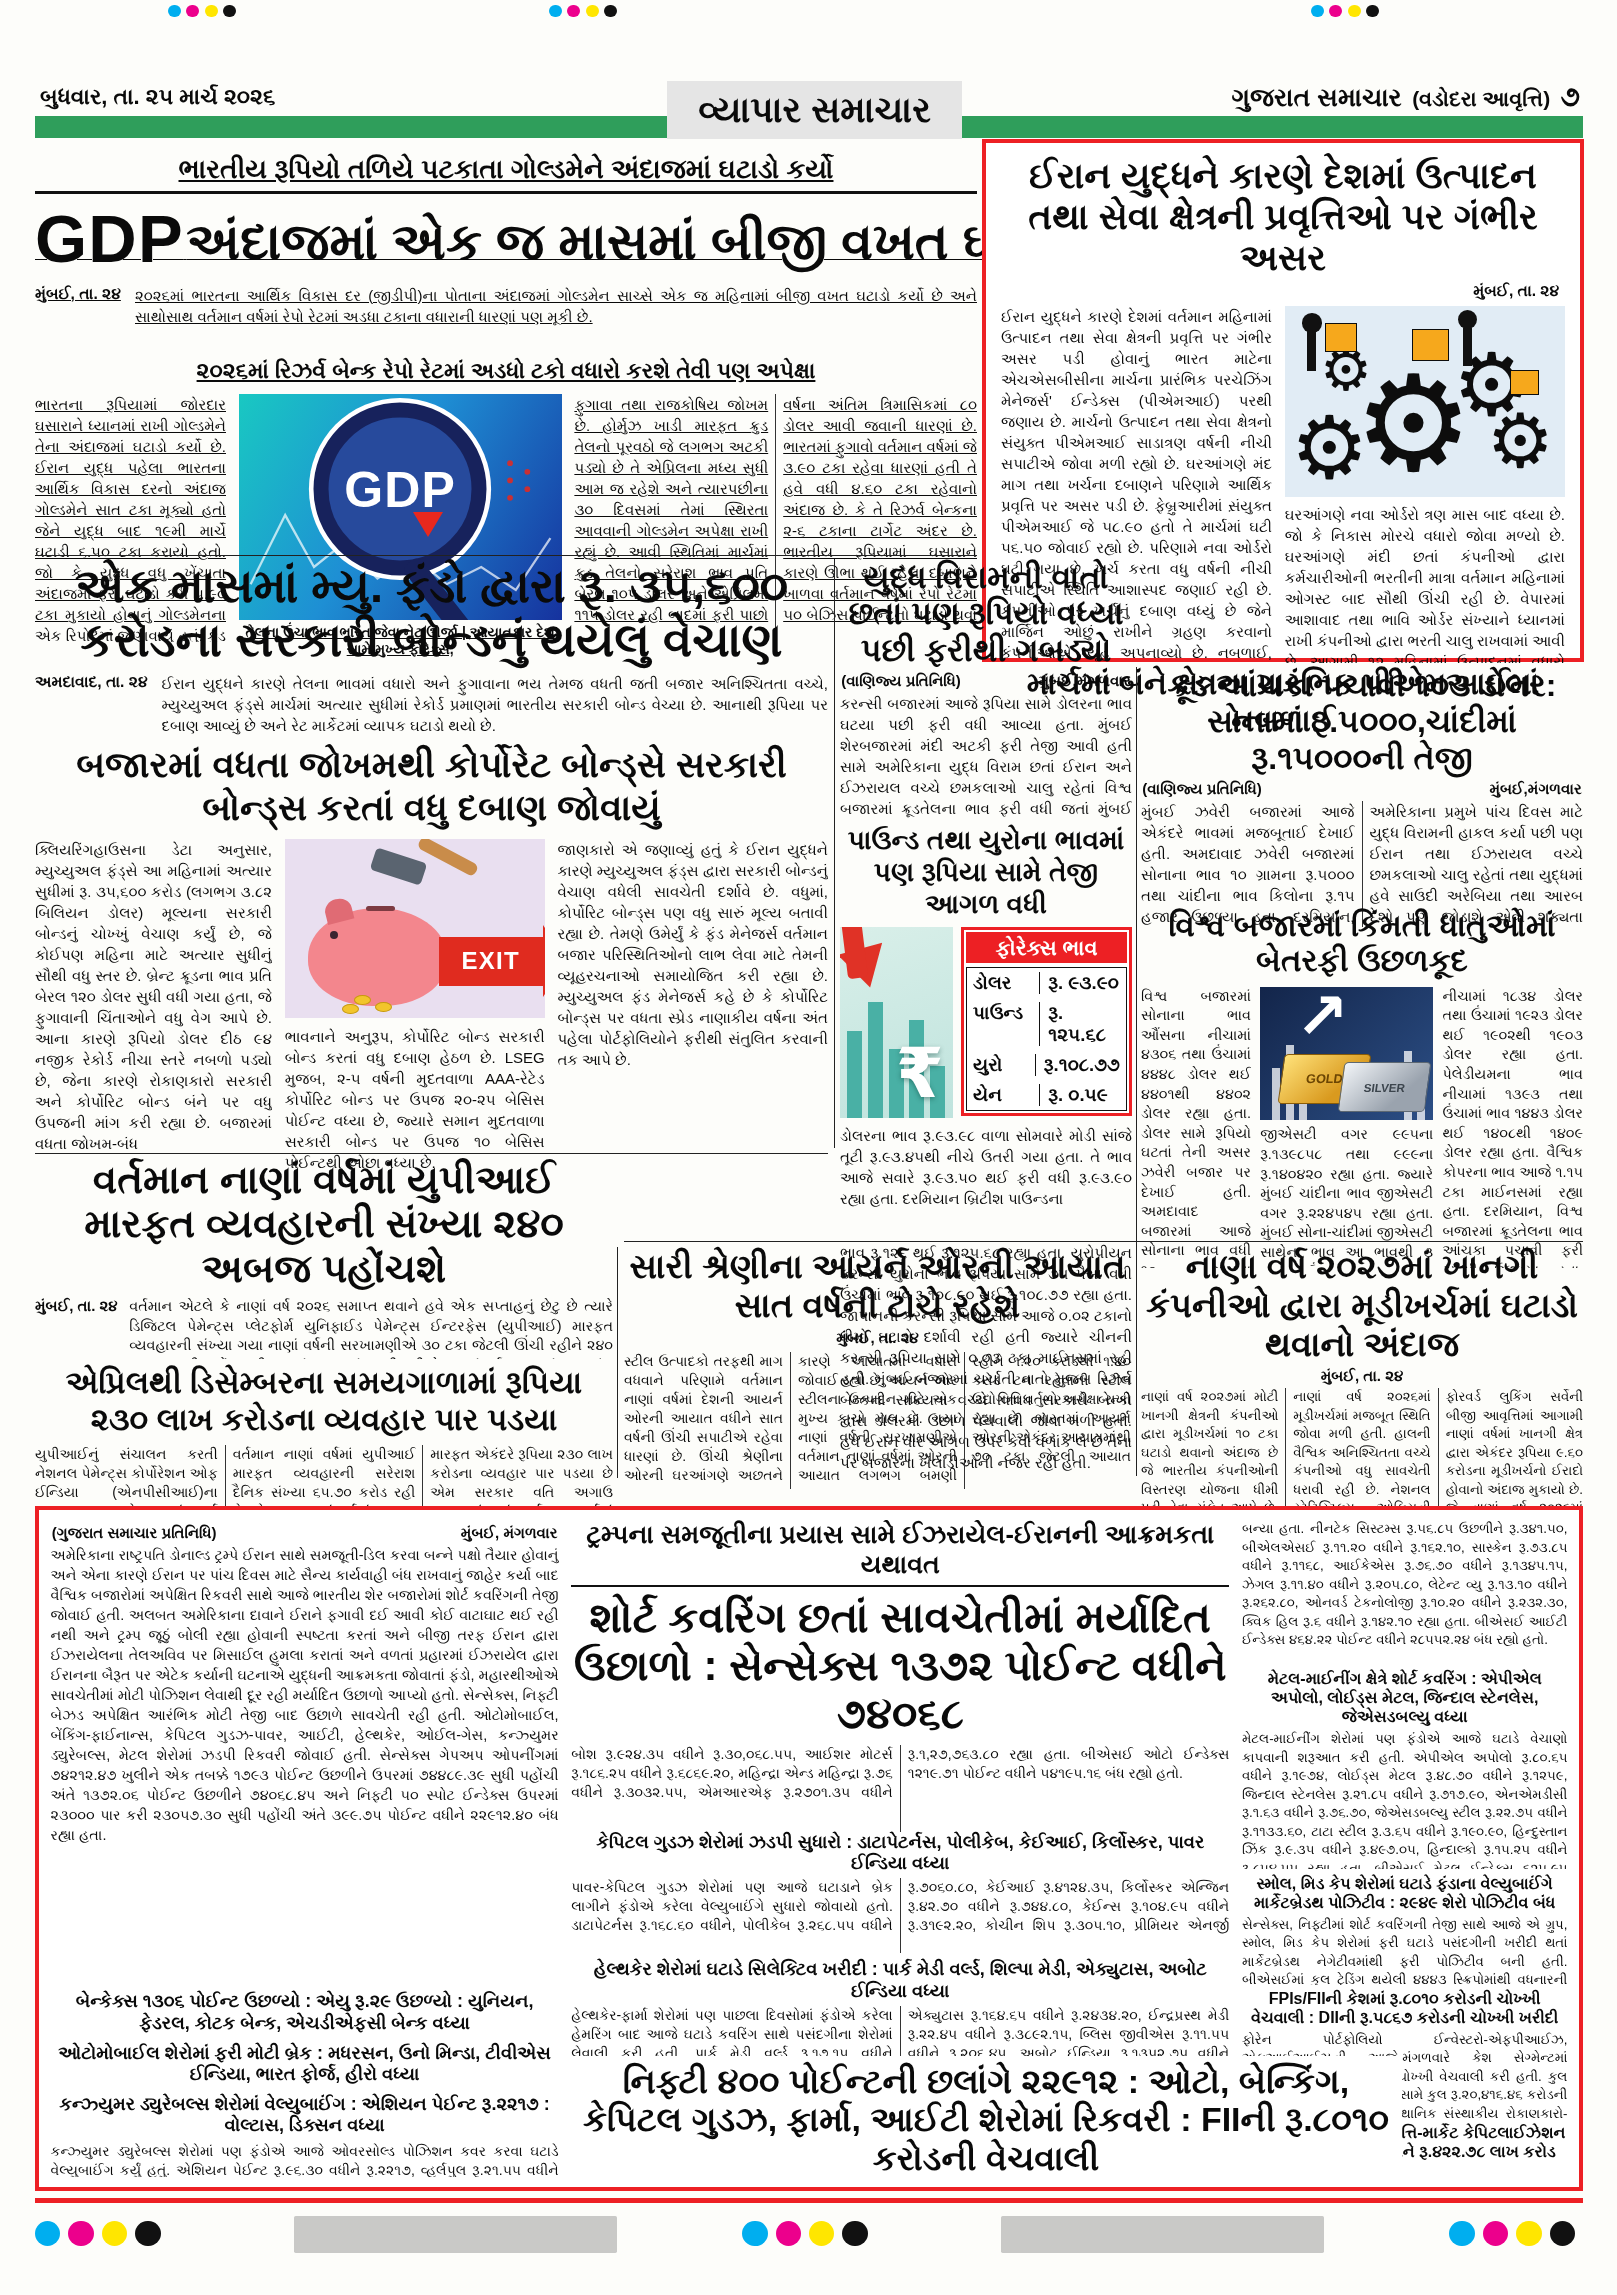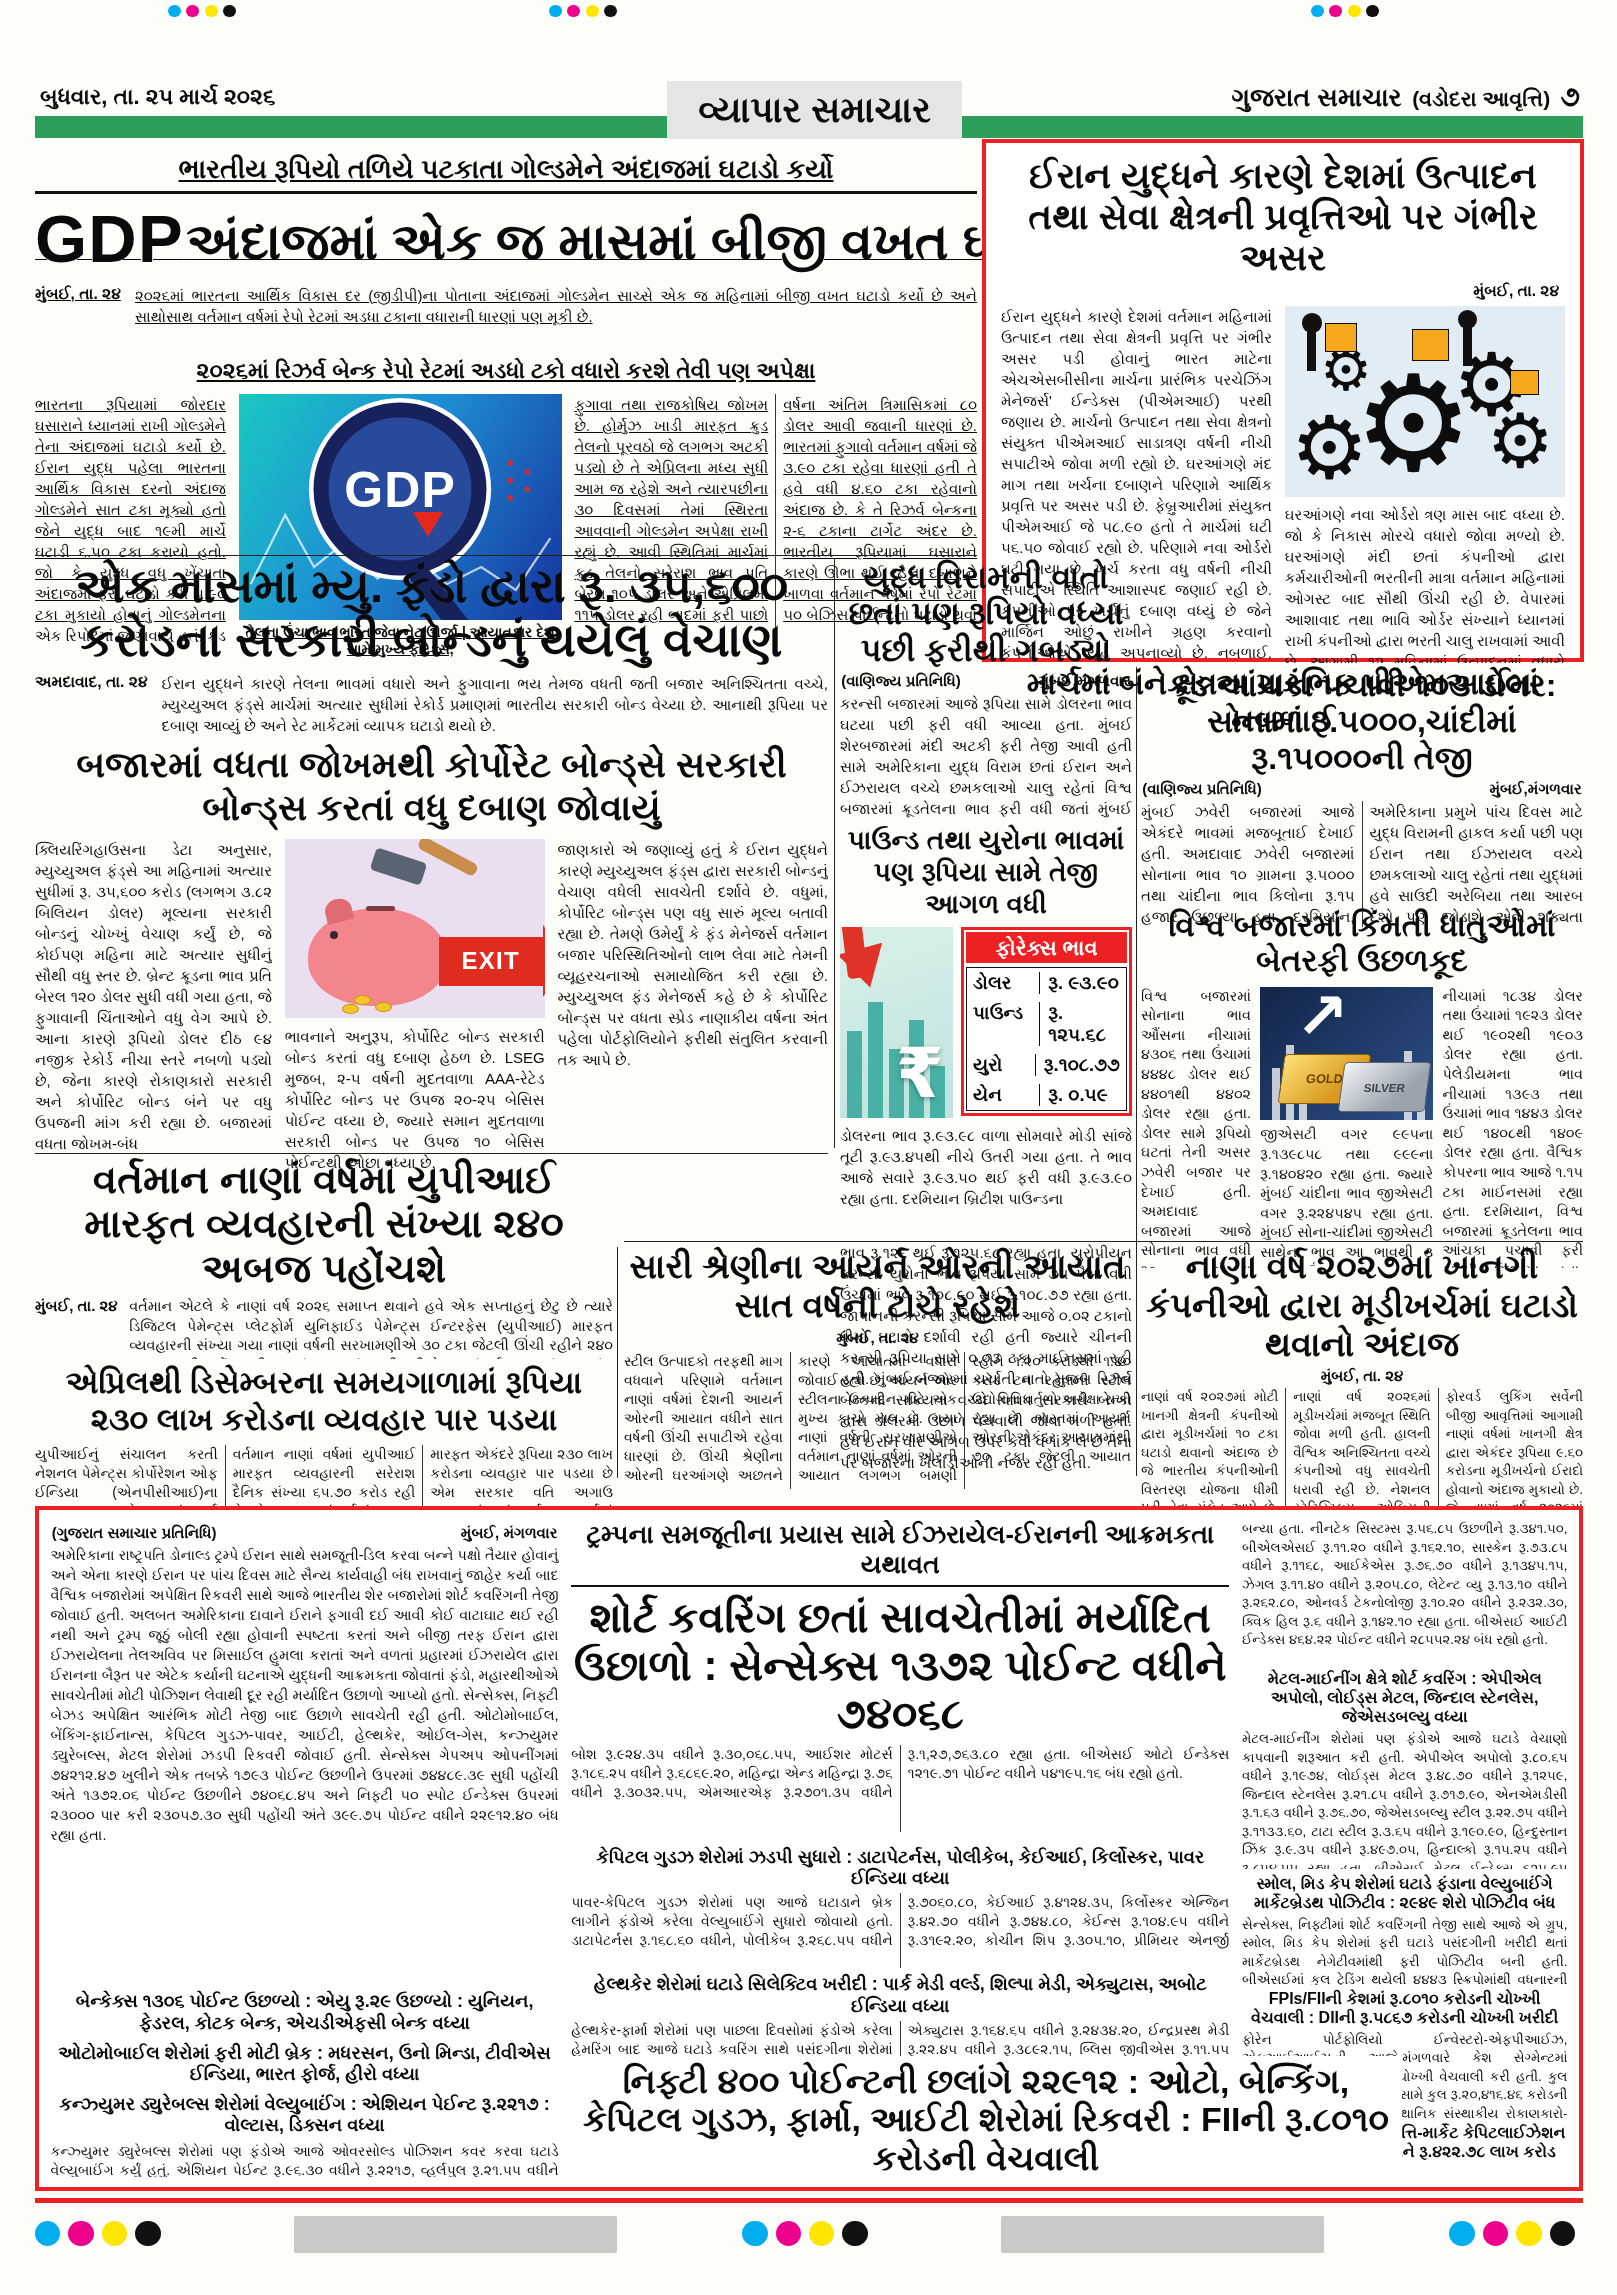--- a/index.html
+++ b/index.html
@@ -301,21 +301,21 @@
         <div class="bt" style="height:439px;font-size:14.4px;line-height:20px;">અમેરિકાના રાષ્ટ્રપતિ ડોનાલ્ડ ટ્રમ્પે ઈરાન સાથે સમજૂતી-ડિલ કરવા બન્ને પક્ષો તૈયાર હોવાનું અને એના કારણે ઈરાન પર પાંચ દિવસ માટે સૈન્ય કાર્યવાહી બંધ રાખવાનું જાહેર કર્યા બાદ વૈશ્વિક બજારોમાં અપેક્ષિત રિકવરી સાથે આજે ભારતીય શેર બજારોમાં શોર્ટ કવરિંગની તેજી જોવાઈ હતી. અલબત અમેરિકાના દાવાને ઈરાને ફગાવી દઈ આવી કોઈ વાટાઘાટ થઈ રહી નથી અને ટ્રમ્પ જૂઠું બોલી રહ્યા હોવાની સ્પષ્ટતા કરતાં અને બીજી તરફ ઈરાન દ્વારા ઈઝરાયેલના તેલઅવિવ પર મિસાઈલ હુમલા કરાતાં અને વળતાં પ્રહારમાં ઈઝરાયેલ દ્વારા ઈરાનના બૈરૂત પર એટેક કર્યાની ઘટનાએ યુદ્ધની આક્રમકતા જોવાતાં ફંડો, મહારથીઓએ સાવચેતીમાં મોટી પોઝિશન લેવાથી દૂર રહી મર્યાદિત ઉછાળો આપ્યો હતો. સેન્સેક્સ, નિફ્ટી બેઝડ અપેક્ષિત આરંભિક મોટી તેજી બાદ ઉછાળે સાવચેતી રહી હતી. ઓટોમોબાઈલ, બેંકિંગ-ફાઈનાન્સ, કેપિટલ ગુડઝ-પાવર, આઈટી, હેલ્થકેર, ઓઈલ-ગેસ, કન્ઝ્યુમર ડ્યુરેબલ્સ, મેટલ શેરોમાં ઝડપી રિકવરી જોવાઈ હતી. સેન્સેક્સ ગેપઅપ ઓપનીંગમાં ૭૪૨૧૨.૪૭ ખુલીને એક તબક્કે ૧૭૯૩ પોઈન્ટ ઉછળીને ઉપરમાં ૭૪૪૮૯.૩૯ સુધી પહોંચી અંતે ૧૩૭૨.૦૬ પોઈન્ટ ઉછળીને ૭૪૦૬૮.૪૫ અને નિફ્ટી ૫૦ સ્પોટ ઈન્ડેક્સ ઉપરમાં ૨૩૦૦૦ પાર કરી ૨૩૦૫૭.૩૦ સુધી પહોંચી અંતે ૩૯૯.૭૫ પોઈન્ટ વધીને ૨૨૯૧૨.૪૦ બંધ રહ્યા હતા.</div>
         <div class="sub" style="font-size:18px;margin-top:7px;">બેન્કેક્સ ૧૩૦૬ પોઈન્ટ ઉછળ્યો : એયુ રૂ.૨૯ ઉછળ્યો : યુનિયન, ફેડરલ, કોટક બેન્ક, એચડીએફસી બેન્ક વધ્યા</div>
         <div class="sub" style="font-size:18px;margin-top:8px;">ઓટોમોબાઈલ શેરોમાં ફરી મોટી બ્રેક : મધરસન, ઉનો મિન્ડા, ટીવીએસ ઈન્ડિયા, ભારત ફોર્જ, હીરો વધ્યા</div>
         <div class="sub" style="font-size:18px;margin-top:8px;">કન્ઝ્યુમર ડ્યુરેબલ્સ શેરોમાં વેલ્યુબાઈંગ : એશિયન પેઈન્ટ રૂ.૨૨૧૭ : વોલ્ટાસ, ડિક્સન વધ્યા</div>
         <div class="bt" style="height:87px;font-size:14px;line-height:19px;margin-top:4.6px;">કન્ઝ્યુમર ડ્યુરેબલ્સ શેરોમાં પણ ફંડોએ આજે ઓવરસોલ્ડ પોઝિશન કવર કરવા ઘટાડે વેલ્યુબાઈંગ કર્યું હતું. એશિયન પેઈન્ટ રૂ.૯૬.૩૦ વધીને રૂ.૨૨૧૭, વ્હર્લપુલ રૂ.૨૧.૫૫ વધીને રૂ.૧૩૦૧.૬૦, ડિક્સન ટેકનોલોજી, બ્લુ સ્ટાર રૂ.૪૪.૦૫ વધીને રૂ.૧૬૬૫.૬૦, વોલ્ટાસ વધીને રૂ.૬૪૫૩, કલ્યાણ જવેલર્સ રૂ.૮.૮૦ વધ્યા હતા.</div>
       </div>
       <div style="overflow:hidden;">
         <div class="kicker" style="font-size:25.4px;border-bottom:2.3px solid #111;padding-bottom:4.6px;">ટ્રમ્પના સમજૂતીના પ્રયાસ સામે ઈઝરાયેલ-ઈરાનની આક્રમકતા યથાવત</div>
         <div class="hl" style="font-size:42px;margin:7px 0;">શોર્ટ કવરિંગ છતાં સાવચેતીમાં મર્યાદિત ઉછાળો : સેન્સેક્સ ૧૩૭૨ પોઈન્ટ વધીને ૭૪૦૬૮</div>
         <div class="bt cols2" style="height:87px;font-size:14px;line-height:19px;">બોશ રૂ.૯૨૪.૩૫ વધીને રૂ.૩૦,૦૬૮.૫૫, આઈશર મોટર્સ રૂ.૧૮૬.૨૫ વધીને રૂ.૬૮૬૯.૨૦, મહિન્દ્રા એન્ડ મહિન્દ્રા રૂ.૭૬ વધીને રૂ.૩૦૩૨.૫૫, એમઆરએફ રૂ.૨૭૦૧.૩૫ વધીને રૂ.૧,૨૭,૭૬૩.૮૦ રહ્યા હતા. બીએસઈ ઓટો ઈન્ડેક્સ ૧૨૧૯.૭૧ પોઈન્ટ વધીને ૫૪૧૯૫.૧૬ બંધ રહ્યો હતો.</div>
-        <div class="sub" style="font-size:18px;margin-top:15px;">કેપિટલ ગુડઝ શેરોમાં ઝડપી સુધારો : ડાટાપેટર્નસ, પોલીકેબ, કેઈઆઈ, કિર્લોસ્કર, પાવર ઈન્ડિયા વધ્યા</div>
+        <div class="sub" style="font-size:18px;margin-top:0;">કેપિટલ ગુડઝ શેરોમાં ઝડપી સુધારો : ડાટાપેટર્નસ, પોલીકેબ, કેઈઆઈ, કિર્લોસ્કર, પાવર ઈન્ડિયા વધ્યા</div>
         <div class="bt cols2" style="height:75px;font-size:14px;line-height:19px;margin-top:3.5px;">પાવર-કેપિટલ ગુડઝ શેરોમાં પણ આજે ઘટાડાને બ્રેક લાગીને ફંડોએ કરેલા વેલ્યુબાઈંગે સુધારો જોવાયો હતો. ડાટાપેટર્નસ રૂ.૧૬૮.૬૦ વધીને, પોલીકેબ રૂ.૨૬૮.૫૫ વધીને રૂ.૭૦૬૦.૮૦, કેઈઆઈ રૂ.૪૧૨૪.૩૫, કિર્લોસ્કર એન્જિન રૂ.૪૨.૭૦ વધીને રૂ.૭૪૪.૮૦, કેઈન્સ રૂ.૧૦૪.૯૫ વધીને રૂ.૩૧૯૨.૨૦, કોચીન શિપ રૂ.૩૦૫.૧૦, પ્રીમિયર એનર્જી રૂ.૨૧.૨૦ વધીને રૂ.૧૫૯૩.૫૦, કમિન્સ ઈન્ડિયા રૂ.૬૧૯.૨૫ રહ્યા હતા. બીએસઈ કેપિટલ ગુડઝ ઈન્ડેક્સ ૬૫૮૮૬.૭૨ બંધ રહ્યો હતો.</div>
         <div class="sub" style="font-size:18px;margin-top:5.8px;">હેલ્થકેર શેરોમાં ઘટાડે સિલેક્ટિવ ખરીદી : પાર્ક મેડી વર્લ્ડ, શિલ્પા મેડી, એક્યુટાસ, અબોટ ઈન્ડિયા વધ્યા</div>
         <div class="bt cols2" style="height:81px;font-size:14px;line-height:19px;margin-top:3.5px;">હેલ્થકેર-ફાર્મા શેરોમાં પણ પાછલા દિવસોમાં ફંડોએ કરેલા હેમરિંગ બાદ આજે ઘટાડે કવરિંગ સાથે પસંદગીના શેરોમાં લેવાલી કરી હતી. પાર્ક મેડી વર્લ્ડ રૂ.૧૭.૧૫ વધીને રૂ.૨૦૫.૧૫, શિલ્પા મેડી રૂ.૨૬.૫૫ વધીને રૂ.૩૩૮.૮૦, એક્યુટાસ રૂ.૧૬૪.૬૫ વધીને રૂ.૨૪૩૪.૨૦, ઈન્દ્રપ્રસ્થ મેડી રૂ.૨૨.૪૫ વધીને રૂ.૩૮૯૨.૧૫, બ્લિસ જીવીએસ રૂ.૧૧.૫૫ વધીને રૂ.૨૦૬.૪૫, અબોટ ઈન્ડિયા રૂ.૧૩૫૨.૭૫ વધીને રૂ.૨૬,૮૨૩.૬૫, એમ્ક્યોર રૂ.૬૮ વધીને રૂ.૧૫૩૯.૫૦, ગ્રેન્યુઅલ્સ ઈન્ડિયા રૂ.૨૭.૦૫ વધીને રૂ.૬૦૮.૫૫ રહ્યા હતા. બીએસઈ હેલ્થકેર ઈન્ડેક્સ ૫૫૧.૮૪ પોઈન્ટ વધીને ૪૧૮૭૭.૫૩ બંધ રહ્યો હતો.</div>
         <div class="sub" style="font-size:18px;margin-top:5.8px;">ક્રૂડ ઓઈલના ભાવ ઘટયા બાદ વધ્યા : ઓઈલ-ગેસ શેરોમાં ઘટાડે ટેકો : એચપીસીએલ, બીપીસીએલ વધ્યા</div>
         <div class="bt cols2" style="height:69px;font-size:14px;line-height:19px;margin-top:3.5px;">ક્રૂડ ઓઈલના આંતરરાષ્ટ્રીય ભાવમાં ગઈકાલે ટ્રમ્પના ઈરાન પર પાંચ દિવસ એટેક નહીં કરવાના નિવેદન પાછળ મોટો ઘટાડો આવ્યા બાદ ઈરાનના આ વાતને રદિયો અપાતાં ફરી ભાવ વધી આવ્યા હતા. અલબત ઓઈલ-ગેસ શેરોમાં આજે ઘટાડે ફંડોએ સપોર્ટ આપી રિકવરી લાવી હતી. એચપીસીએલ રૂ.૧૭.૬૦ વધીને રૂ.૩૩૬.૮૫, બીપીસીએલ રૂ.૧૦.૭૫ વધીને રૂ.૨૮૨.૨૫, ઓઈલ ઈન્ડિયા રૂ.૧૩.૩૦ વધીને રૂ.૪૭૭.૮૦, ગેઈલ ઈન્ડિયા રૂ.૨.૪૦ વધીને રૂ.૧૩૭.૭૫, પેટ્રોનેટ એલએનજી રૂ.૩.૯૦ વધીને રૂ.૨૪૧.૯૦ રહ્યા હતા.</div>
 
       </div>
       <div style="overflow:hidden;">
         <div class="bt" style="height:144px;font-size:13.3px;line-height:18.5px;">બન્યા હતા. નીનટેક સિસ્ટમ્સ રૂ.૫૬.૮૫ ઉછળીને રૂ.૩૪૧.૫૦, બીએલએસઈ રૂ.૧૧.૨૦ વધીને રૂ.૧૬૨.૧૦, સાસ્કેન રૂ.૭૩.૮૫ વધીને રૂ.૧૧૬૮, આઈકેએસ રૂ.૭૬.૭૦ વધીને રૂ.૧૩૪૫.૧૫, ઝેગલ રૂ.૧૧.૪૦ વધીને રૂ.૨૦૫.૮૦, લેટેન્ટ વ્યુ રૂ.૧૩.૧૦ વધીને રૂ.૨૬૨.૮૦, ઓનવર્ડ ટેકનોલોજી રૂ.૧૦.૨૦ વધીને રૂ.૨૩૨.૩૦, ક્વિક હિલ રૂ.૬ વધીને રૂ.૧૪૨.૧૦ રહ્યા હતા. બીએસઈ આઈટી ઈન્ડેક્સ ૪૬૪.૨૨ પોઈન્ટ વધીને ૨૮૫૫૨.૨૪ બંધ રહ્યો હતો.</div>
         <div class="sub" style="font-size:16px;margin-top:4.6px;">મેટલ-માઈનીંગ ક્ષેત્રે શોર્ટ કવરિંગ : એપીએલ અપોલો, લોઈડ્સ મેટલ, જિન્દાલ સ્ટેનલેસ, જેએસડબલ્યુ વધ્યા</div>

